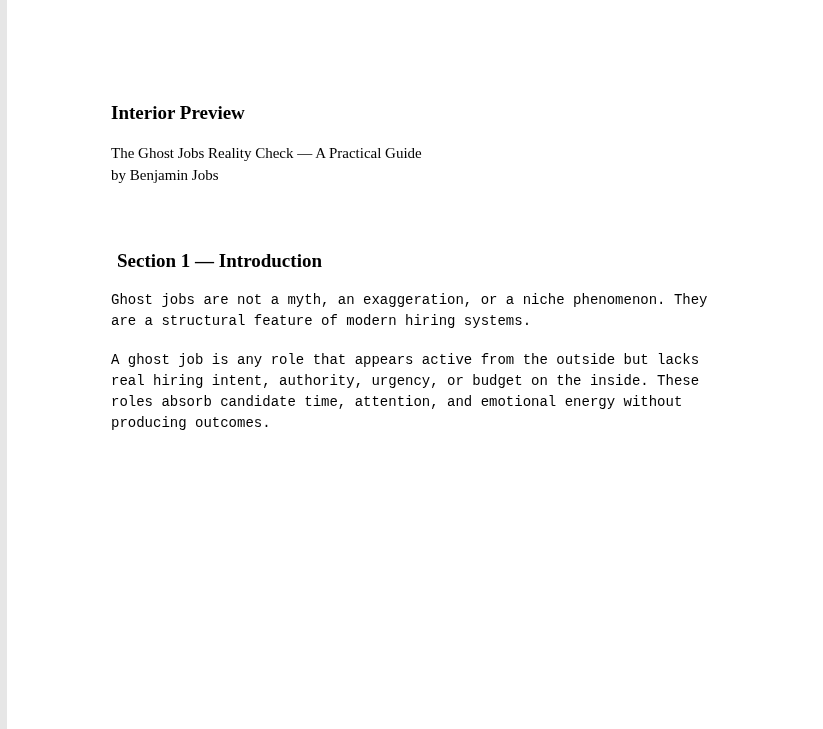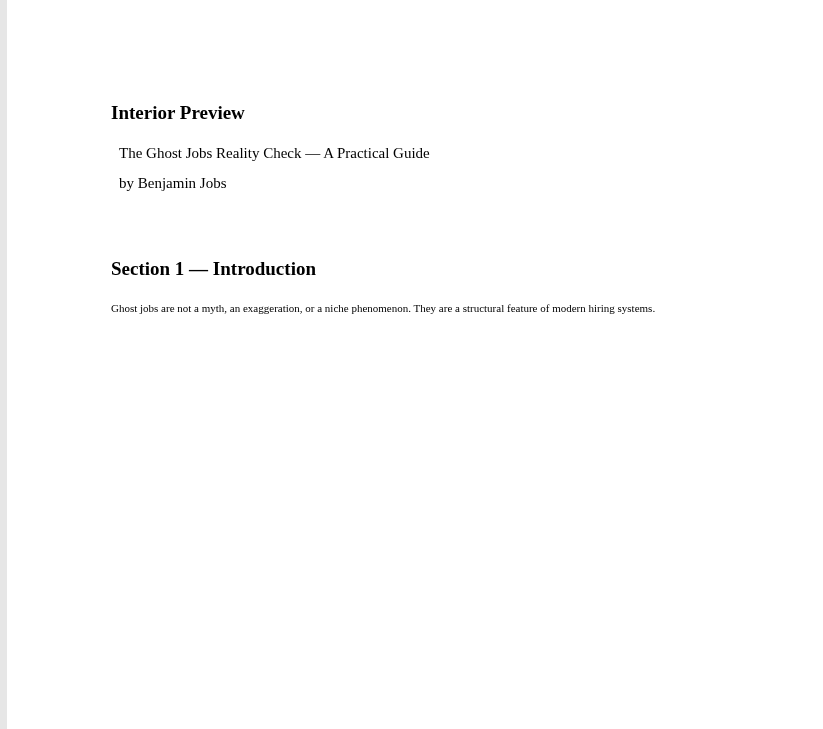--- a/index.html
+++ b/index.html
@@ -34,40 +34,42 @@
     }
     h1.title {
       font-size: 19px;
       font-weight: bold;
       margin: 0 0 16px 0;
       line-height: 26px;
     }
     .meta {
       font-size: 15px;
       line-height: 22px;
-      margin: 8px;
+      margin: 0;
     }
     h2.section {
       font-size: 19px;
       font-weight: bold;
-      margin: 62px 0 16px 0;
+      margin: 62px 0 16px 6px;
       line-height: 26px;
     }
     p.body {
-      font-size: 11px;
+      font-size: 14px;
       line-height: 21px;
       margin: 16px 0 18px 0;
+      font-family: Liberation Mono, monospace;
     }
   </style>
 </head>
 <body>
 
 <div class="viewer">
   <div class="page">
     <div class="content">
       <h1 class="title">Interior Preview</h1>
       <p class="meta">The Ghost Jobs Reality Check — A Practical Guide</p>
       <p class="meta">by Benjamin Jobs</p>
       <h2 class="section">Section 1 — Introduction</h2>
       <p class="body">Ghost jobs are not a myth, an exaggeration, or a niche phenomenon. They are a structural feature of modern hiring systems.</p>
+      <p class="body">A ghost job is any role that appears active from the outside but lacks real hiring intent, authority, urgency, or budget on the inside. These roles absorb candidate time, attention, and emotional energy without producing outcomes.</p>
     </div>
   </div>
 </div>
 
 </body></html>

